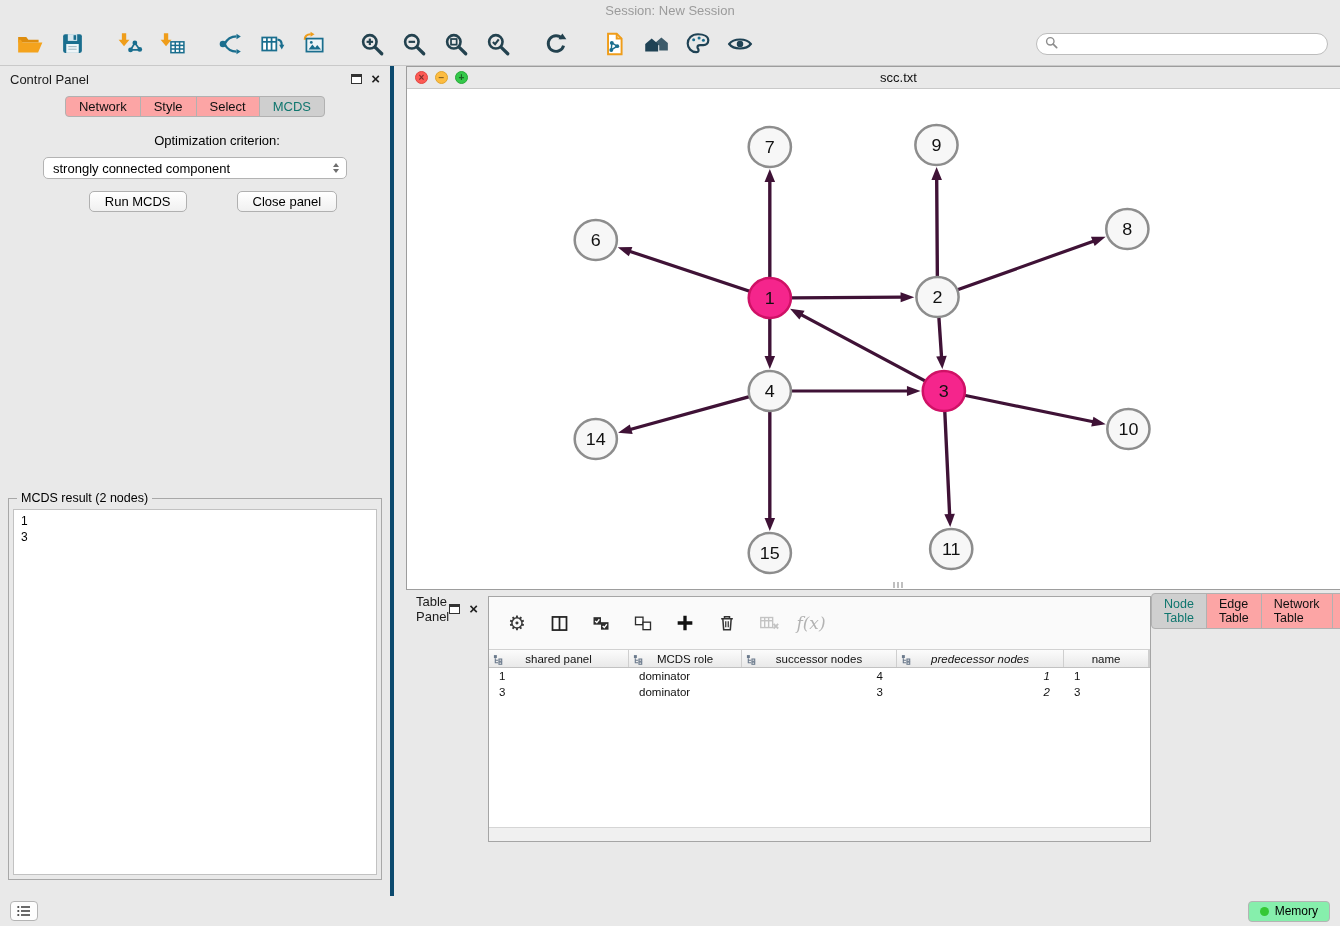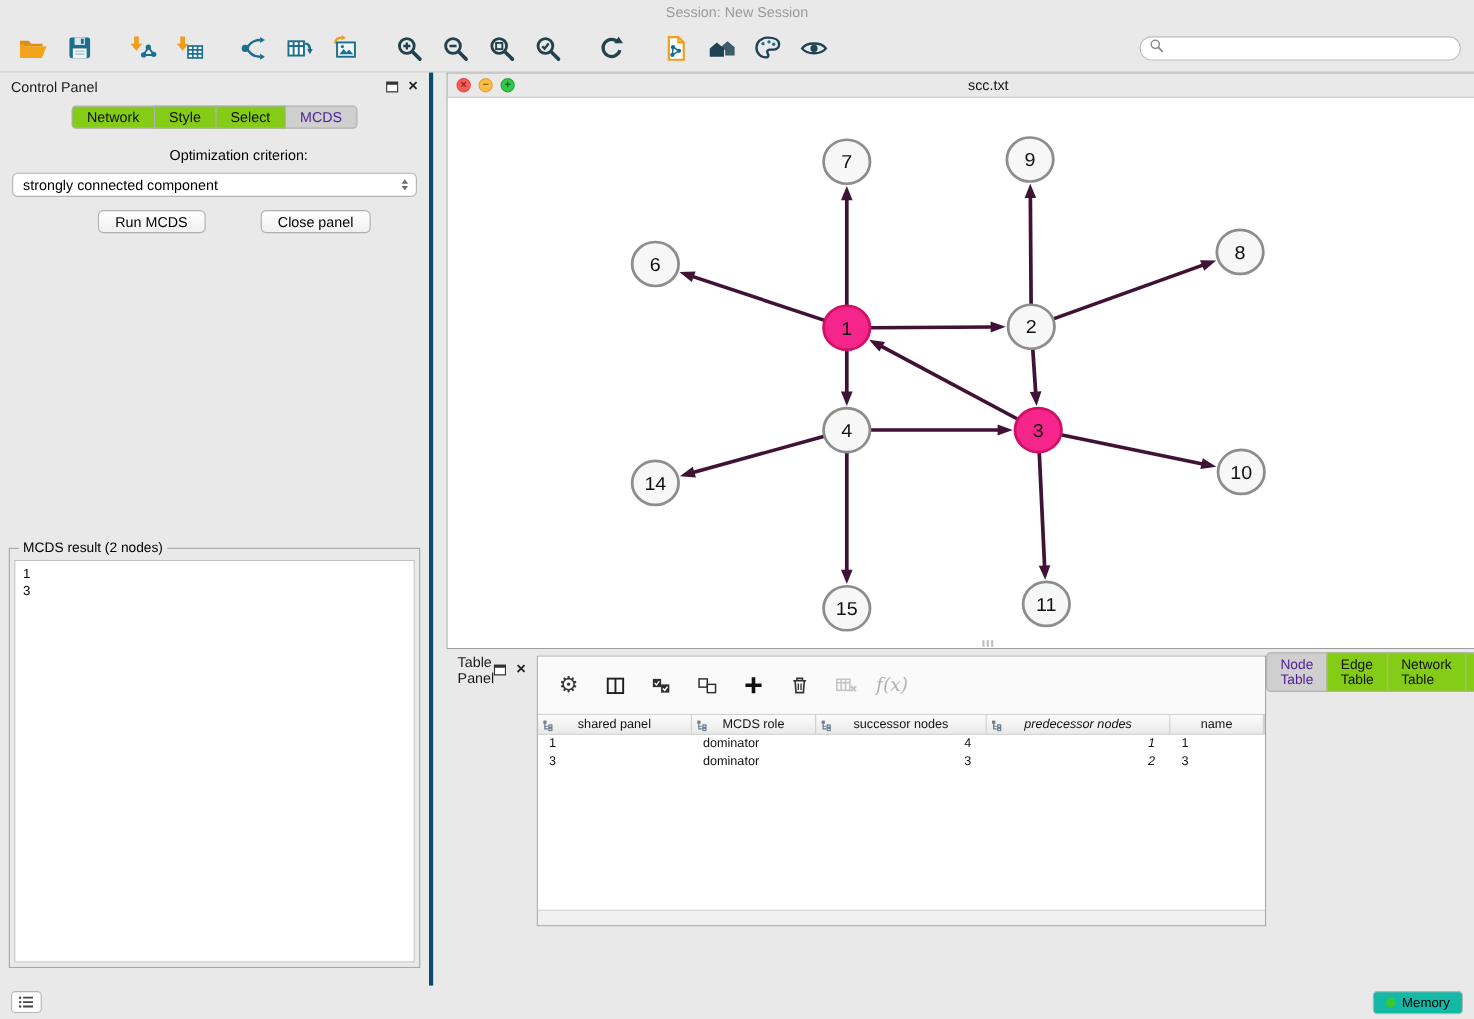--- a/index.html
+++ b/index.html
@@ -24,27 +24,27 @@
 
   
   .control-panel { width:394px; flex:0 0 auto; background:#e9e9e9; border-right:4px solid #0c4a6e; display:flex; flex-direction:column; }
   .panel-header { height:26px; display:flex; align-items:center; padding:0 10px; font-size:13px; color:#1a1a1a; }
   .panel-header .ph-title { flex:1; }
   .ph-icons { display:flex; align-items:center; gap:9px; }
   .float-icon { width:11px; height:10px; border:1.5px solid #333; border-top:3px solid #333; display:inline-block; background:#fff; cursor:pointer; }
   .close-x { font-size:15px; font-weight:bold; color:#222; line-height:12px; cursor:pointer; }
   .cp-tabs { display:flex; justify-content:center; margin-top:4px; }
   .tabseg { display:flex; }
-  .tabseg .tab { border:1px solid #b1b1b1; background:#84cc16; padding:2px 13px; font-size:13px; margin-left:-1px; cursor:pointer; color:#111; }
+  .tabseg .tab { border:1px solid #b1b1b1; background:#fca5a5; padding:2px 13px; font-size:13px; margin-left:-1px; cursor:pointer; color:#111; }
   .tabseg .tab:first-child { border-radius:4px 0 0 4px; margin-left:0; }
   .tabseg .tab:last-child { border-radius:0 4px 4px 0; }
-  .tabseg .tab.active { background:#cfcfcf; color:#4c1d95; }
+  .tabseg .tab.active { background:#cfcfcf; color:#0f766e; }
   .cp-content { display:flex; flex-direction:column; align-items:center; flex:1; }
   .opt-label { margin-top:16px; font-size:13px; color:#000;margin-left:44px; }
-  .select { width:368px; height:22px; margin-top:9px; background:#fff; border:1px solid #b3b3b3; border-radius:5px; display:flex; align-items:center; padding-left:9px; font-size:13px; cursor:pointer; }
+  .select { width:304px; height:22px; margin-top:9px; background:#fff; border:1px solid #b3b3b3; border-radius:5px; display:flex; align-items:center; padding-left:9px; font-size:13px; cursor:pointer; }
   .updown { display:flex; flex-direction:column; gap:2px; margin-left:auto; margin-right:7px; }
   .updown i { width:0; height:0; border-left:3.5px solid transparent; border-right:3.5px solid transparent; display:block; }
   .updown .up { border-bottom:4px solid #6e6e6e; }
   .updown .down { border-top:4px solid #6e6e6e; }
   .btn-row { display:flex; gap:14px; margin-top:12px; }
   .pbtn { height:21px; padding:0 15px; background:linear-gradient(#ffffff,#f0f0f0); border:1px solid #b0b0b0; border-radius:5px; font-size:13px; font-family:"Liberation Sans", sans-serif; cursor:pointer; color:#000;margin-left:36px; }
   .groupbox { margin:auto 10px 16px 10px; width:374px; height:382px; border:1px solid #a8a8a8; position:relative; flex:0 0 auto; }
   .groupbox-label { position:absolute; top:-8px; left:8px; background:#e9e9e9; padding:0 4px; font-size:12.5px; color:#000; }
   .result-area { position:absolute; top:10px; left:4px; right:4px; bottom:4px; background:#fff; border:1px solid #c2c2c2; font-size:12px; padding:3px 7px; line-height:16px; overflow:hidden; color:#000; }
 
@@ -81,21 +81,21 @@
   .td { height:16px; line-height:16px; overflow:hidden; }
   .td.left { padding-left:10px; text-align:left; }
   .td.right { padding-right:14px; text-align:right; }
   .hscroll { height:14px; flex:0 0 auto; background:#f0f0f0; border-top:1px solid #d5d5d5; }
   .tp-tabs { height:30px; display:flex; align-items:center; }
   .tp-tabs .tab { font-size:12.5px; padding:3px 12px; }
 
   
   .statusbar { height:30px; flex:0 0 auto; display:flex; align-items:center; justify-content:space-between; padding:0 10px; }
   .sb-left-btn { width:28px; height:20px; border:1px solid #b4b4b4; border-radius:4px; background:#fdfdfd; display:flex; align-items:center; justify-content:center; cursor:pointer; }
-  .memory-btn { height:21px; display:flex; align-items:center; gap:6px; border:1px solid #b4b4b4; border-radius:4px; background:#14b8a6; padding:0 11px; font-size:12px; cursor:pointer; color:#000; }
+  .memory-btn { height:21px; display:flex; align-items:center; gap:6px; border:1px solid #b4b4b4; border-radius:4px; background:#86efac; padding:0 11px; font-size:12px; cursor:pointer; color:#000; }
   .green-dot { width:9px; height:9px; border-radius:50%; background:#35c835; display:inline-block; }
 </style>
 </head>
 <body>
 
 <div class="app">
 
   <div class="titlebar">
     <span>Session: New Session</span>
   </div>

